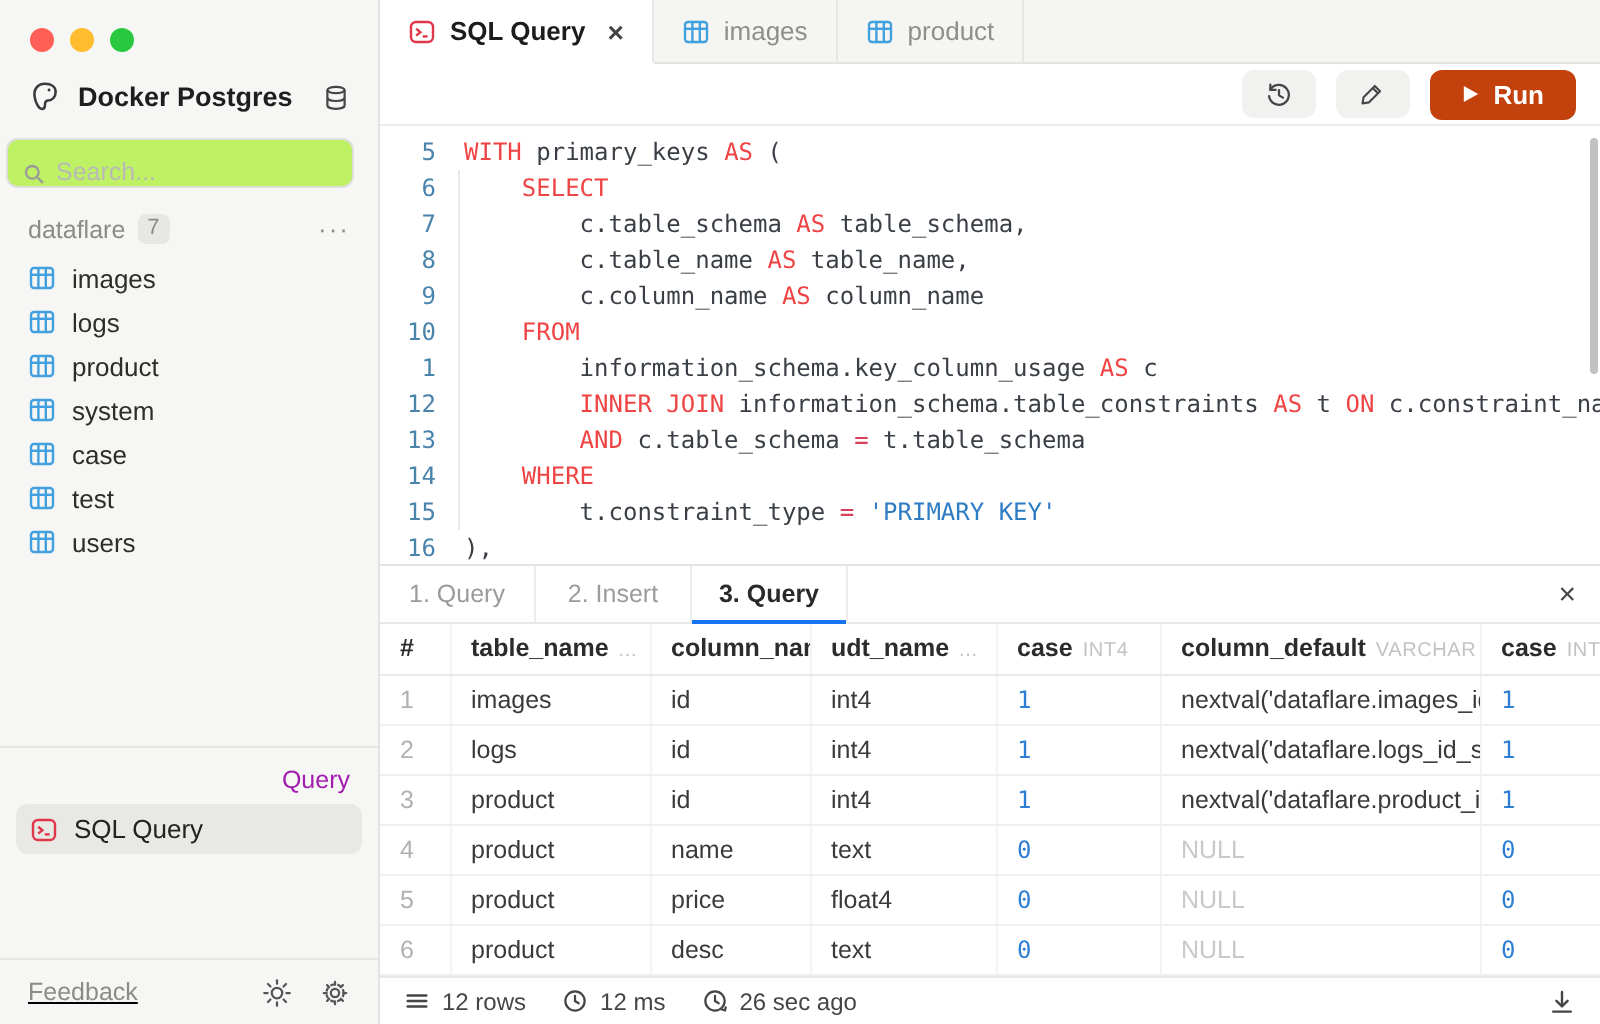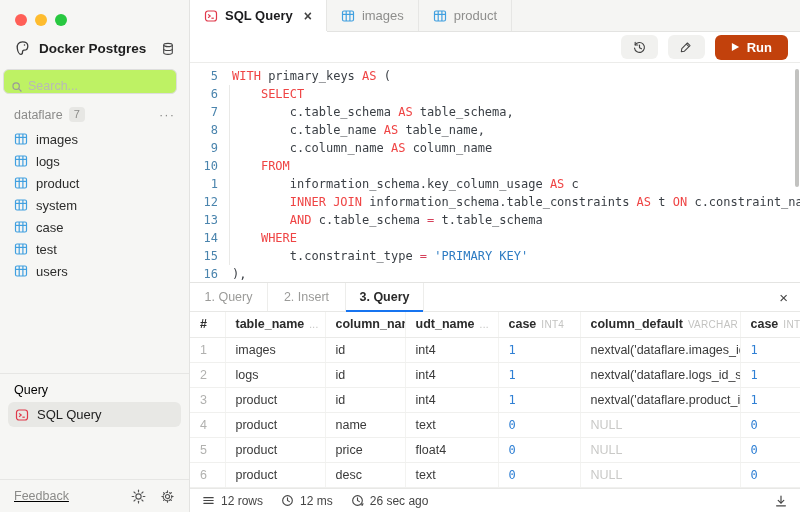--- a/index.html
+++ b/index.html
@@ -25,21 +25,21 @@
   .schema-row { display:flex; align-items:center; gap:6px; padding:13px 14px 4px 14px;
     color:#8b8b89; font-size:12.5px; }
   .badge { background:#e7e7e4; color:#8b8b89; border-radius:4px; font-size:11px;
     padding:1px 5px; line-height:13px; }
   .schema-menu { margin-left:auto; color:#8b8b89; font-size:13px; letter-spacing:1px; cursor:pointer; }
   .table-list { margin-top:2px; }
   .table-item { display:flex; align-items:center; gap:8px; padding:3px 14px; height:22px;
     font-size:13px; color:#2d2d2c; cursor:default; }
   .sb-spacer { flex:1; }
   .sb-divider { border-top:1px solid #e6e6e4; }
-  .query-label { padding:9px 14px 5px 14px; color:#000000; font-size:12.5px; }
+  .query-label { padding:9px 14px 5px 14px; color:#a21caf; font-size:12.5px;text-align:right; }
   .query-item { margin:0 8px 52px 8px; padding:5px 7px; background:#e8e8e5; border-radius:6px;
     display:flex; align-items:center; gap:8px; font-size:13px; color:#222; }
   .sb-footer { border-top:1px solid #e6e6e4; height:33px; display:flex; align-items:center;
     padding:0 14px; gap:14px;text-decoration:underline; }
   .sb-footer .fb { color:#8b8b89; font-size:12.5px; flex:1; }
 
   
   .main { flex:1; display:flex; flex-direction:column; min-width:0; }
   .tabbar { height:32px; background:#f5f5f3; display:flex; border-bottom:1px solid #e3e3e1;
     position:relative; flex:0 0 32px; }

